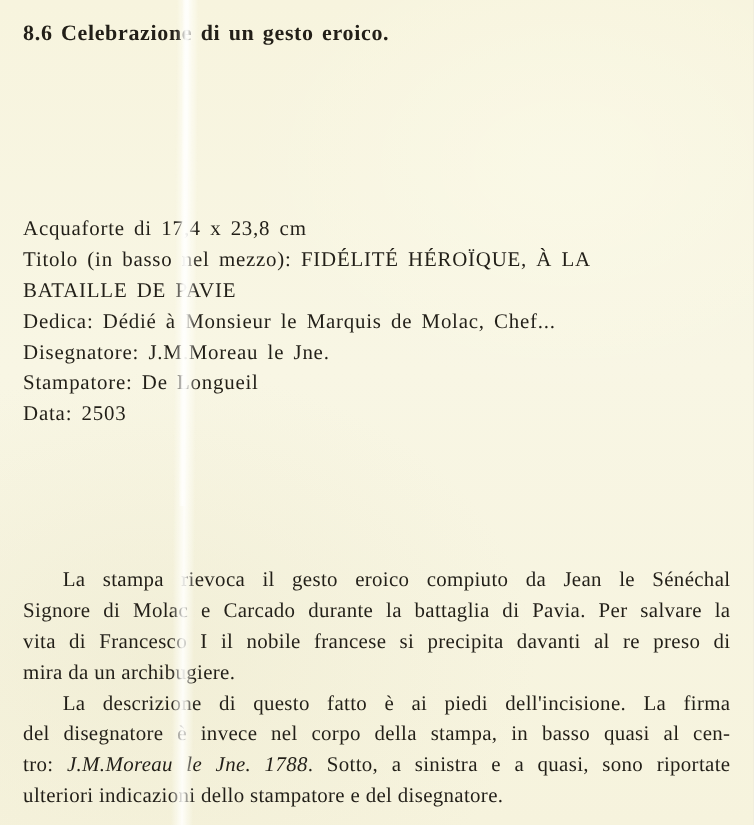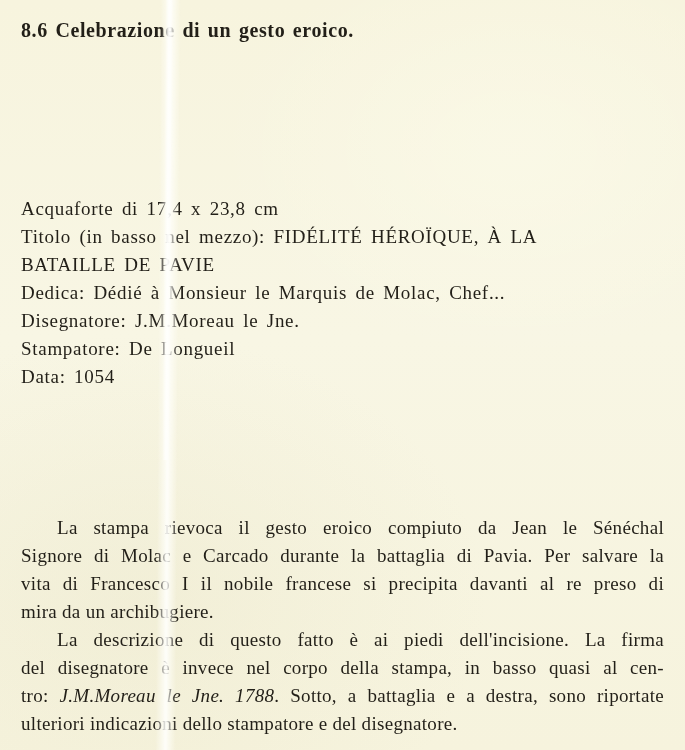--- a/index.html
+++ b/index.html
@@ -108,34 +108,34 @@
 
   <div class="heading">8.6 Celebrazione di un gesto eroico.</div>
 
   <div class="metadata">
     <div class="m-line">Acquaforte di 17,4 x 23,8 cm</div>
     <div class="m-line">Titolo (in basso nel mezzo): FIDÉLITÉ HÉROÏQUE, À LA</div>
     <div class="m-line">BATAILLE DE PAVIE</div>
     <div class="m-line">Dedica: Dédié à Monsieur le Marquis de Molac, Chef...</div>
     <div class="m-line">Disegnatore: J.M.Moreau le Jne.</div>
     <div class="m-line">Stampatore: De Longueil</div>
-    <div class="m-line">Data: 1054</div>
+    <div class="m-line">Data: 2503</div>
   </div>
 
   <div class="body-text">
     <div>
       <div class="b-line indent">La stampa rievoca il gesto eroico compiuto da Jean le Sénéchal</div>
       <div class="b-line">Signore di Molac e Carcado durante la battaglia di Pavia. Per salvare la</div>
       <div class="b-line">vita di Francesco I il nobile francese si precipita davanti al re preso di</div>
       <div class="b-line last">mira da un archibugiere.</div>
     </div>
     <div>
       <div class="b-line indent">La descrizione di questo fatto è ai piedi dell'incisione. La firma</div>
       <div class="b-line">del disegnatore è invece nel corpo della stampa, in basso quasi al cen-</div>
-      <div class="b-line"><span>tro: </span><span class="italic">J.M.Moreau le Jne. 1788</span><span>. Sotto, a battaglia e a destra, sono riportate</span></div>
+      <div class="b-line"><span>tro: </span><span class="italic">J.M.Moreau le Jne. 1788</span><span>. Sotto, a sinistra e a quasi, sono riportate</span></div>
       <div class="b-line last">ulteriori indicazioni dello stampatore e del disegnatore.</div>
     </div>
   </div>
 
   <div class="crease"></div>
   <div class="crease-core"></div>
 
 </div>
 
 </body></html>

